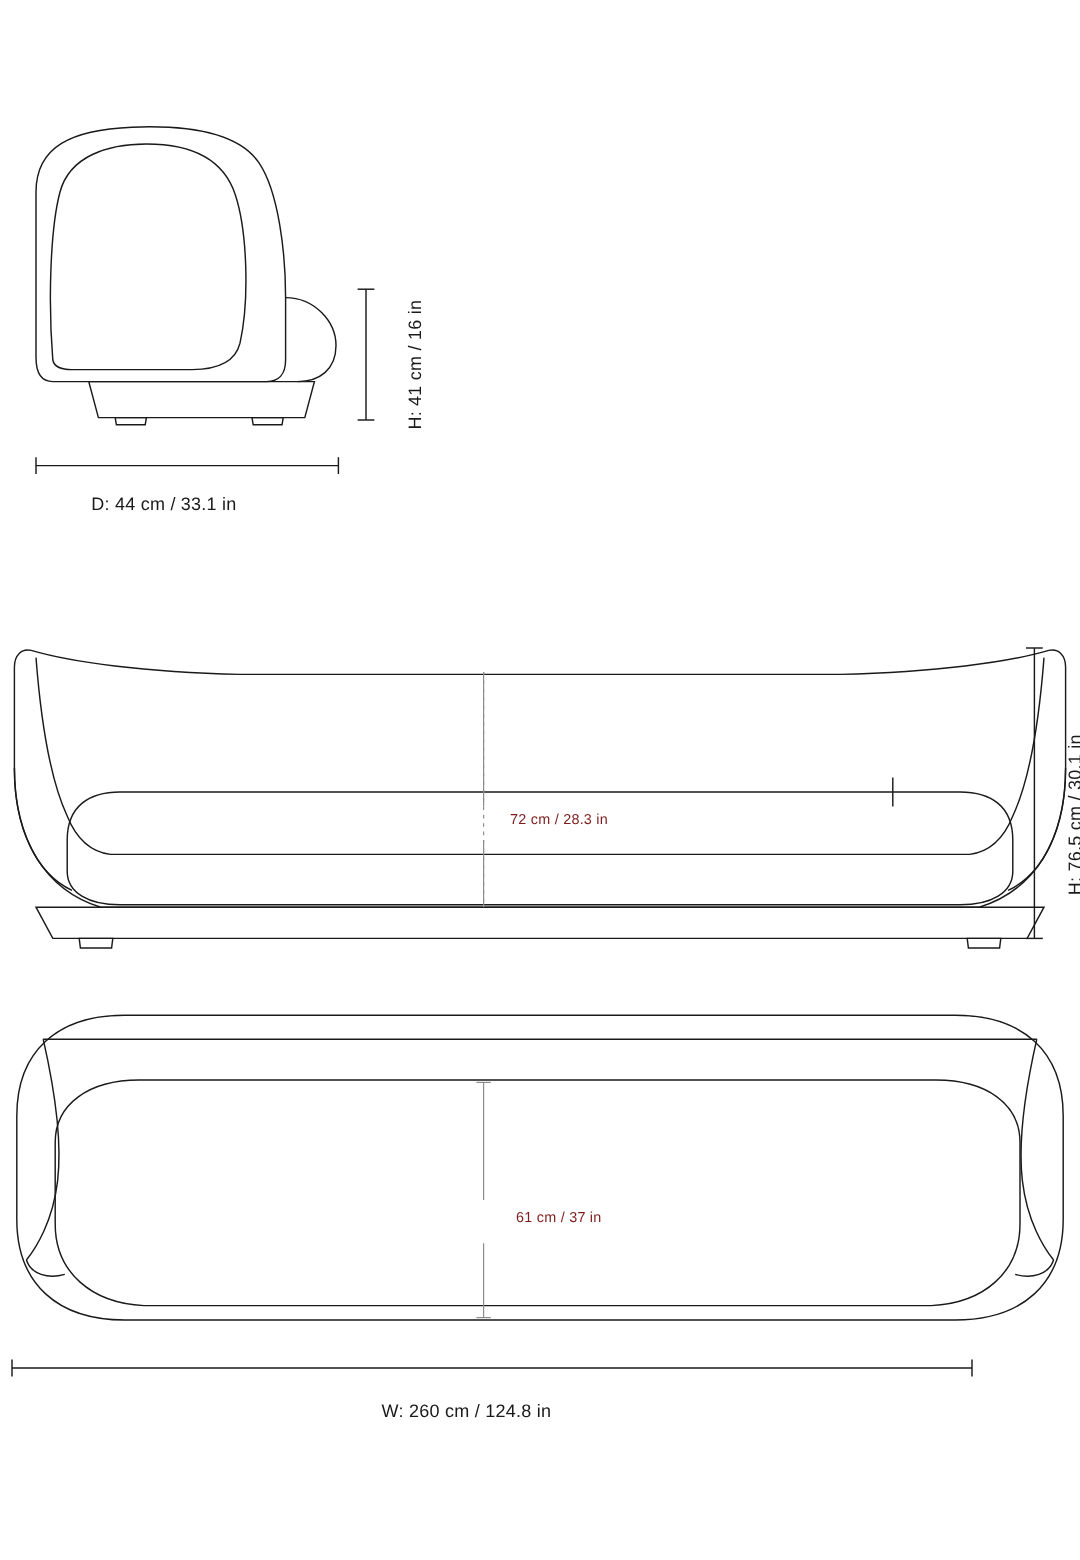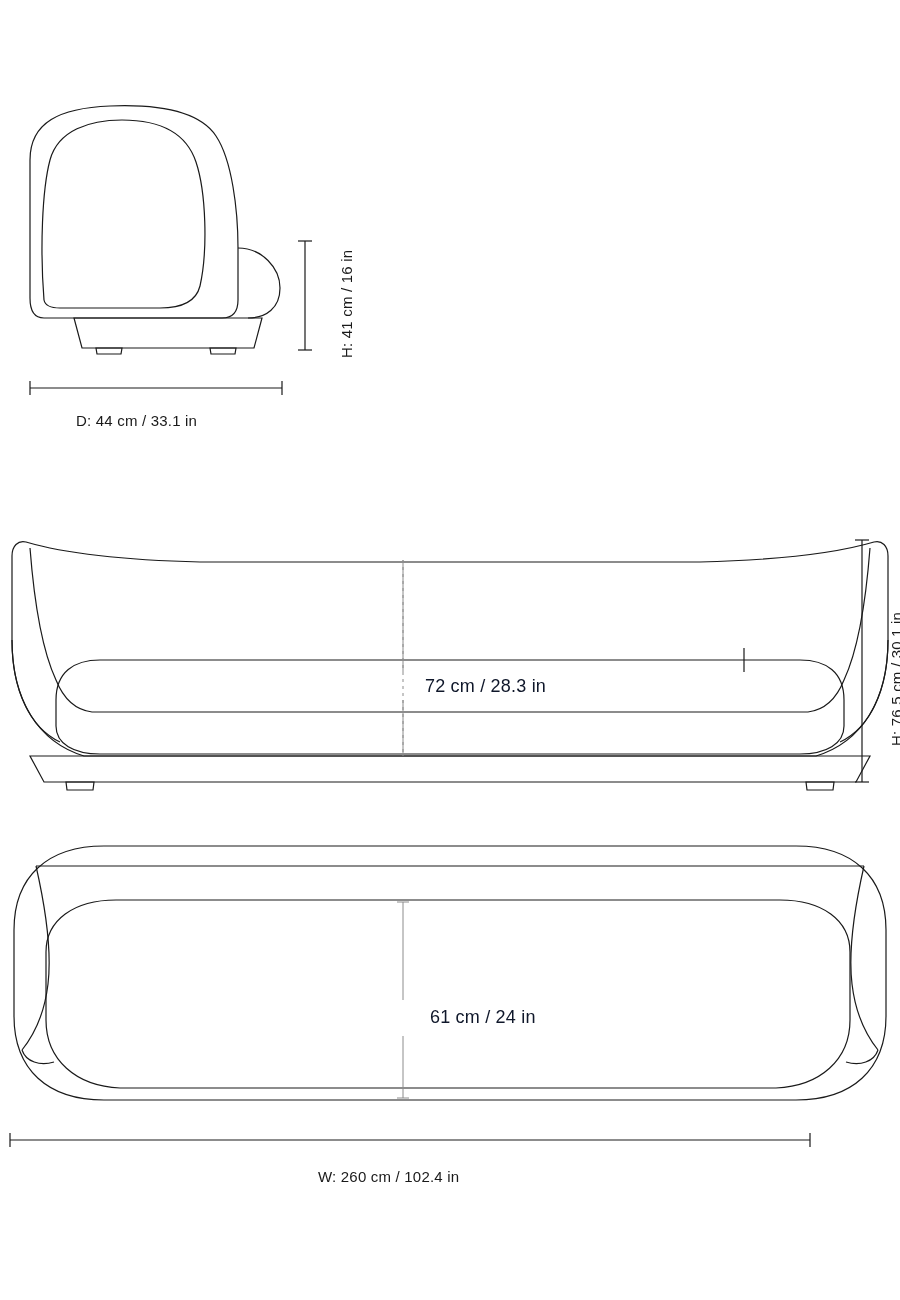--- a/index.html
+++ b/index.html
@@ -33,22 +33,22 @@
     letter-spacing: 0.2px;
     color: #1a1a1a;
     white-space: nowrap;
   }
   .dim-label.vertical {
     transform-origin: left top;
     transform: rotate(-90deg);
   }
   .inner-label {
     position: absolute;
-    font-size: 18px;
-    color: #0f172a;
+    font-size: 12px;
+    color: #7f1d1d;
     white-space: nowrap;
     letter-spacing: 0.2px;
   }
 </style>
 </head>
 <body>
 
 <div id="sheet">
 
   <svg class="drawing" viewBox="0 0 900 1300">
@@ -204,17 +204,17 @@
   </svg>
 
   <div class="dim-label vertical" style="left: 338px; top: 358px;">H: 41 cm / 16 in</div>
 
   <div class="dim-label" style="left: 76px; top: 412px;">D: 44 cm / 33.1 in</div>
 
   <div class="dim-label vertical" style="left: 888px; top: 746px;">H: 76,5 cm / 30.1 in</div>
 
   <div class="inner-label" style="left: 425px; top: 676px;">72 cm / 28.3 in</div>
 
-  <div class="inner-label" style="left: 430px; top: 1007px;">61 cm / 24 in</div>
-
-  <div class="dim-label" style="left: 318px; top: 1168px;">W: 260 cm / 102.4 in</div>
+  <div class="inner-label" style="left: 430px; top: 1007px;">61 cm / 37 in</div>
+
+  <div class="dim-label" style="left: 318px; top: 1168px;">W: 260 cm / 124.8 in</div>
 
 </div>
 
 </body></html>

